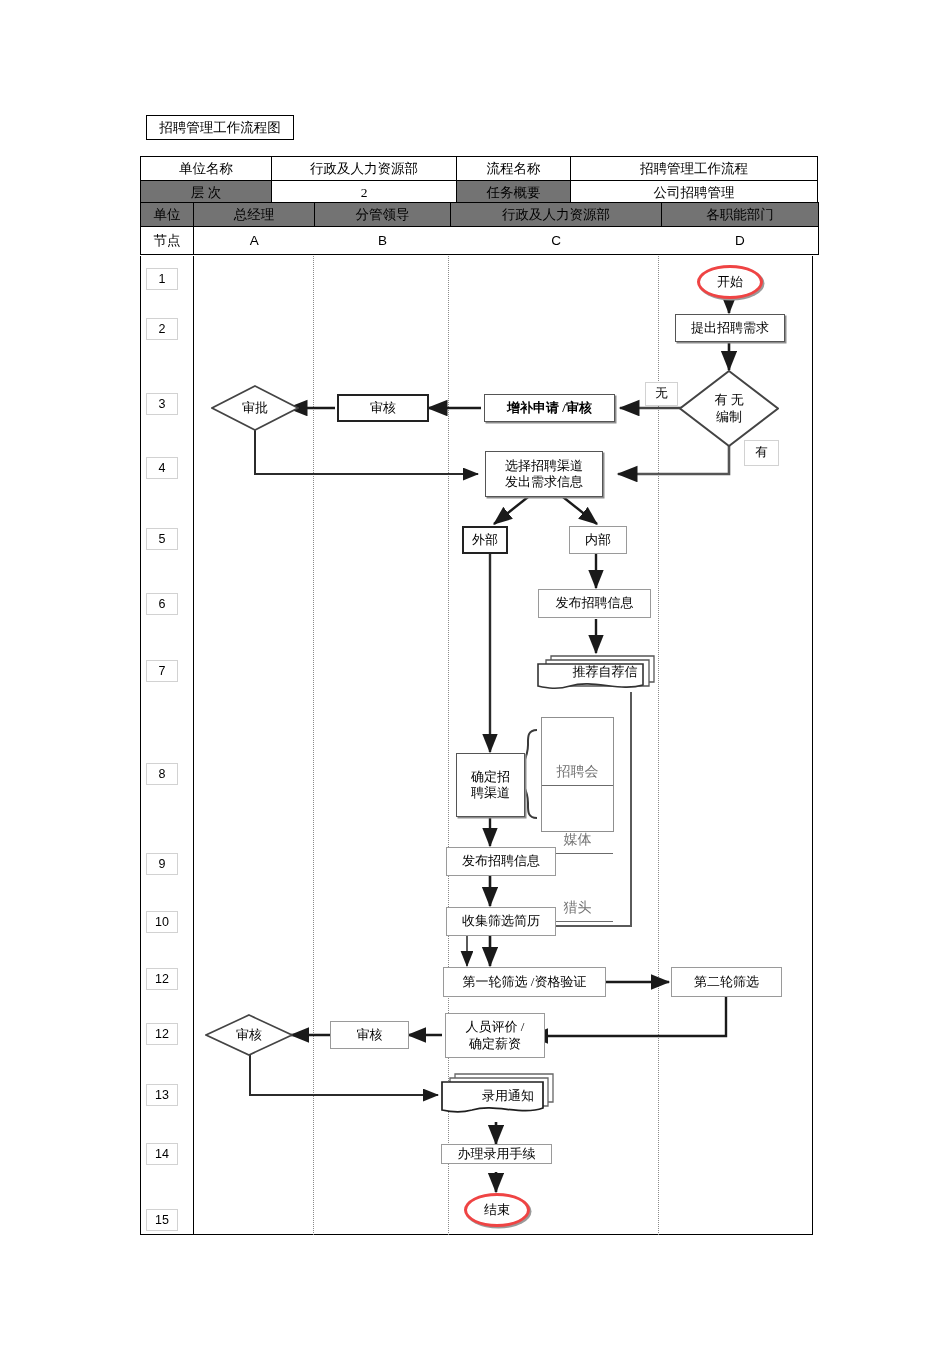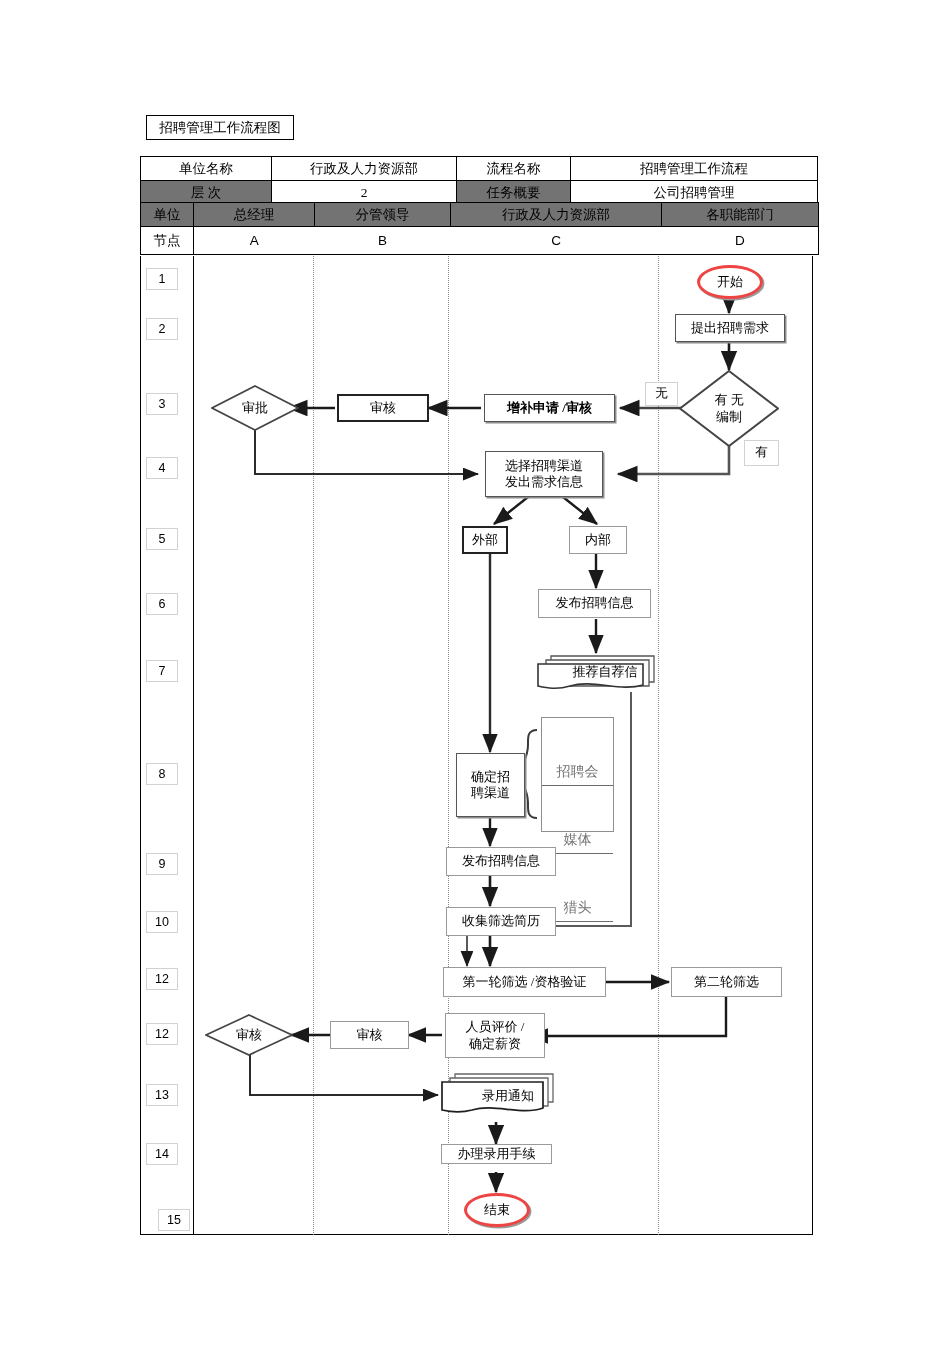--- a/index.html
+++ b/index.html
@@ -264,21 +264,21 @@
   <div class="nodenum" style="left:146px; top:528px">5</div>
   <div class="nodenum" style="left:146px; top:593px">6</div>
   <div class="nodenum" style="left:146px; top:660px">7</div>
   <div class="nodenum" style="left:146px; top:763px">8</div>
   <div class="nodenum" style="left:146px; top:853px">9</div>
   <div class="nodenum" style="left:146px; top:911px">10</div>
   <div class="nodenum" style="left:146px; top:968px">12</div>
   <div class="nodenum" style="left:146px; top:1023px">12</div>
   <div class="nodenum" style="left:146px; top:1084px">13</div>
   <div class="nodenum" style="left:146px; top:1143px">14</div>
-  <div class="nodenum" style="left:158px; top:1209px">15</div>
+  <div class="nodenum" style="left:146px; top:1209px">15</div>
 
   <svg class="wires">
     <defs>
       <marker id="arrow" markerWidth="9" markerHeight="9" refX="7.5" refY="3.2" orient="auto">
         <path d="M0,0 L8,3.2 L0,6.4 z" fill="#1a1a1a"></path>
       </marker>
       <marker id="arrowThin" markerWidth="9" markerHeight="9" refX="7.5" refY="3.2" orient="auto">
         <path d="M0,0 L8,3.2 L0,6.4 z" fill="#2b2b2b"></path>
       </marker>
     </defs>

